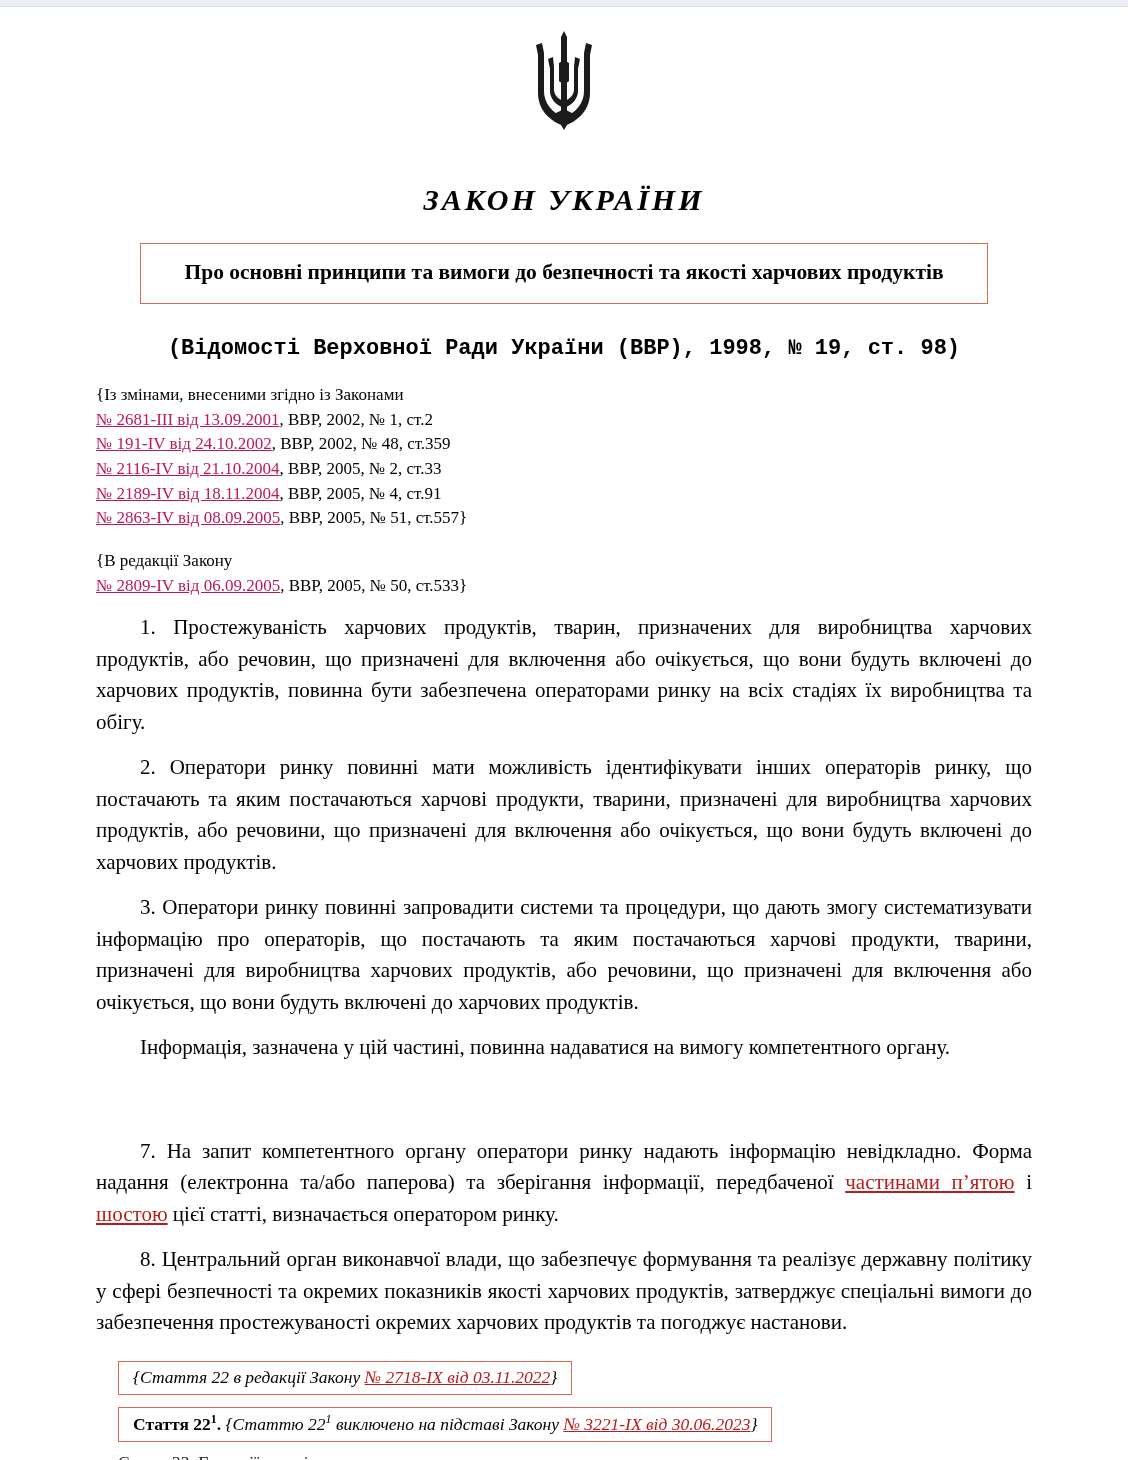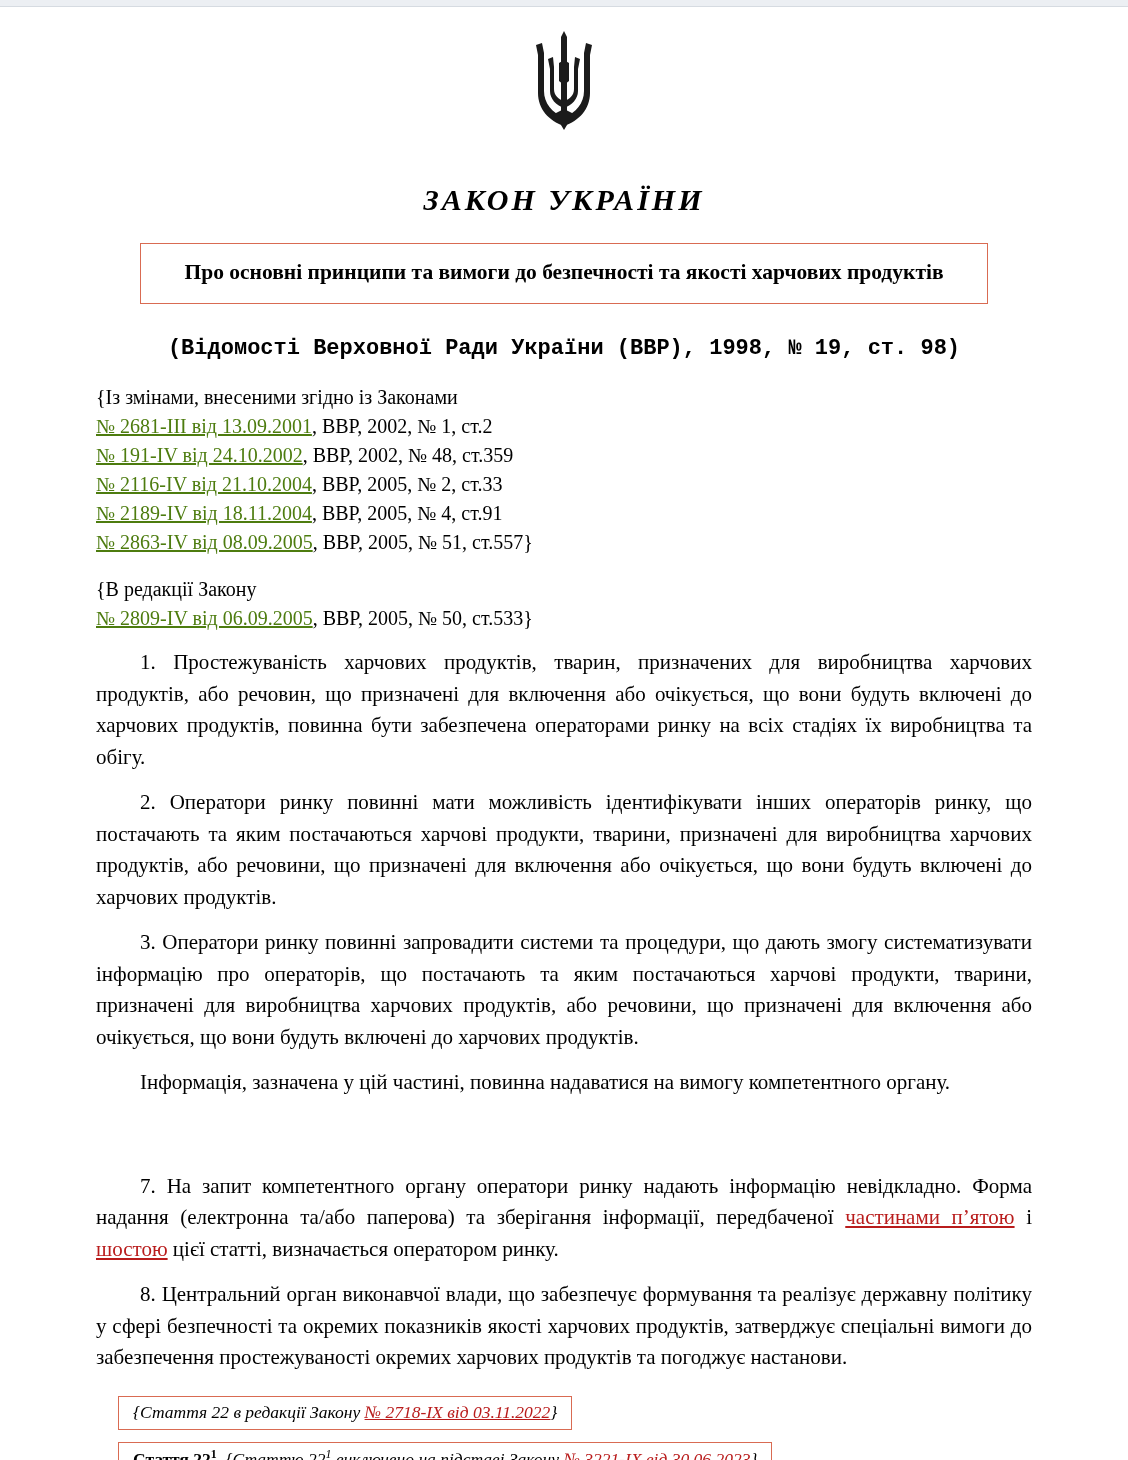--- a/index.html
+++ b/index.html
@@ -51,32 +51,32 @@
   }
   .vvr-line {
     text-align: center;
     font-weight: bold;
     font-size: 22px;
     margin-top: 32px;
     margin-bottom: 22px;
     font-family: Liberation Mono, monospace;
   }
   .amend-block {
-    font-size: 20px;
+    font-size: 17px;
     line-height: 1.45;
   }
   .amend-block .lead {
     display: block;
   }
   .amend-row {
     display: block;
     white-space: nowrap;
   }
   a.lnk {
-    color: #4d7c0f;
+    color: #be185d;
     text-decoration: underline;
   }
   a.lnk-green {
     color: #b91c1c;
     text-decoration: underline;
   }
   .gap {
     height: 18px;
   }
   .article-head-box {

